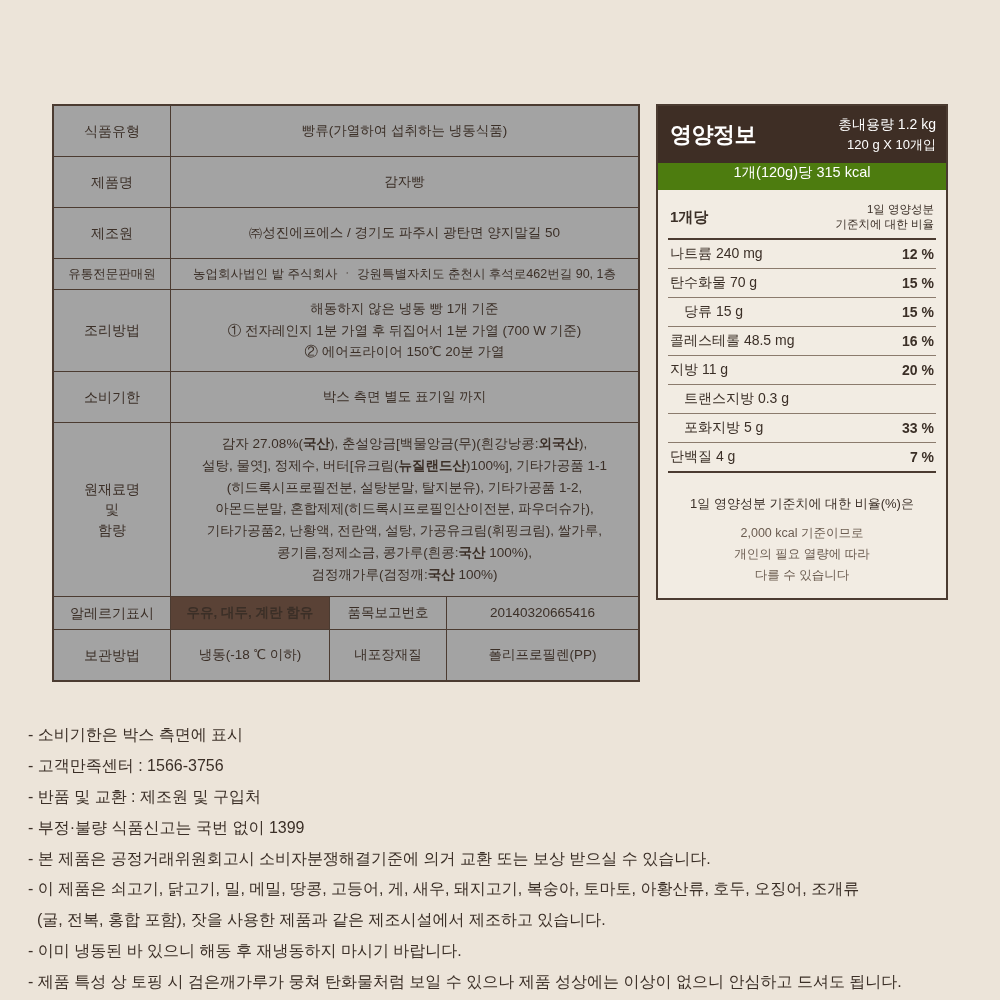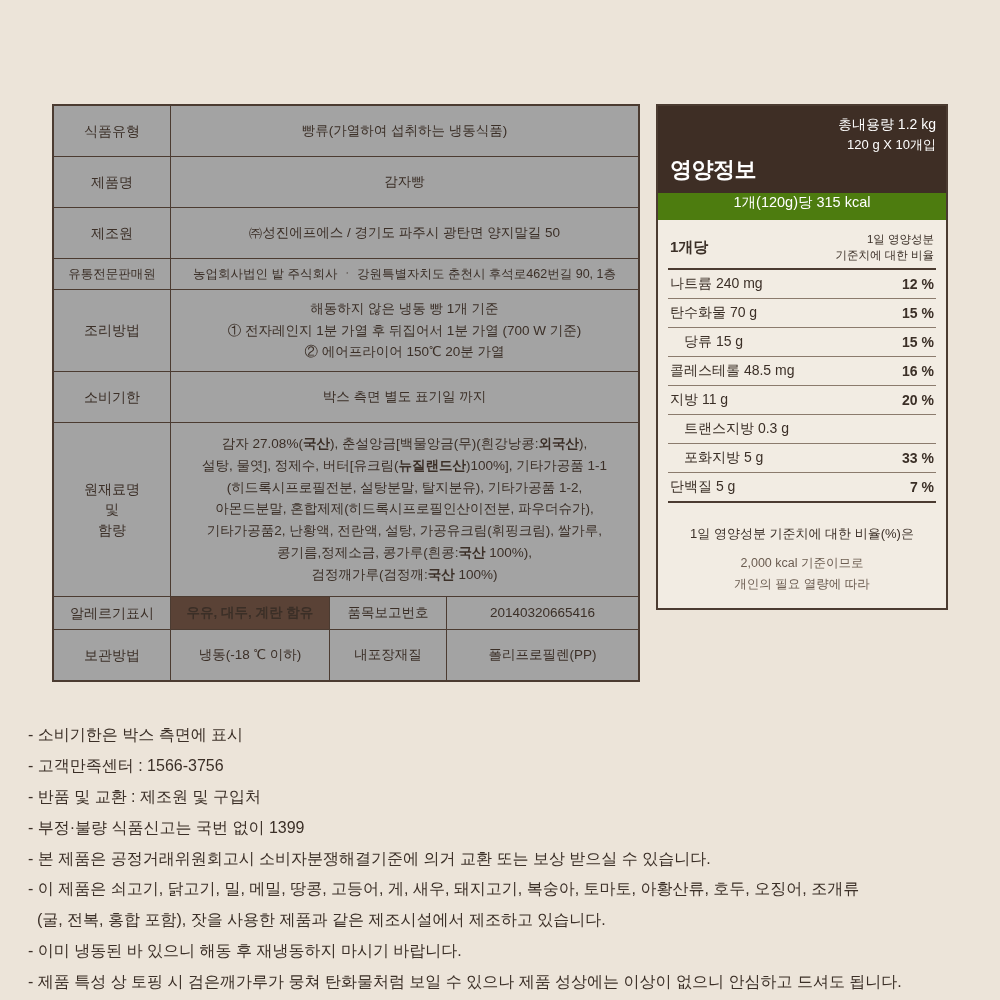--- a/index.html
+++ b/index.html
@@ -74,21 +74,20 @@
     padding: 8px 10px 8px 12px;
     display: flex;
     align-items: flex-start;
     justify-content: space-between;
   }
   .nutri-title {
     font-size: 22px;
     font-weight: bold;
     letter-spacing: -0.5px;
     padding-top: 6px;
-    margin-top: 35px;
   }
   .nutri-head-right {
     text-align: right;
     font-size: 13px;
     line-height: 1.5;
   }
   .nutri-head-right .big { font-size: 14px; }
   .nutri-kcal {
     background: #4d7c0f;
     color: #fff;
@@ -244,32 +243,33 @@
           </tr>
           <tr>
             <td class="indent">트랜스지방 0.3 g</td>
             <td class="right"></td>
           </tr>
           <tr>
             <td class="indent">포화지방  5 g</td>
             <td class="right">33 %</td>
           </tr>
           <tr class="thick">
-            <td>단백질 5 g</td>
+            <td>단백질 4 g</td>
             <td class="right">7 %</td>
           </tr>
         </tbody>
       </table>
     </div>
 
     <div class="nutri-foot">
       <div class="strong">1일 영양성분 기준치에 대한 비율(%)은</div>
       <div style="height:8px"></div>
       <div>2,000 kcal 기준이므로</div>
       <div>개인의 필요 열량에 따라</div>
+      <div>다를 수 있습니다</div>
     </div>
   </div>
 
   <div class="notes">
     <div>- 소비기한은 박스 측면에 표시</div>
     <div>- 고객만족센터 : 1566-3756</div>
     <div>- 반품 및 교환 : 제조원 및 구입처</div>
     <div>- 부정·불량 식품신고는 국번 없이 1399</div>
     <div>- 본 제품은 공정거래위원회고시 소비자분쟁해결기준에 의거 교환 또는 보상 받으실 수 있습니다.</div>
     <div>- 이 제품은 쇠고기, 닭고기, 밀, 메밀, 땅콩, 고등어, 게, 새우, 돼지고기, 복숭아, 토마토, 아황산류, 호두, 오징어, 조개류</div>

